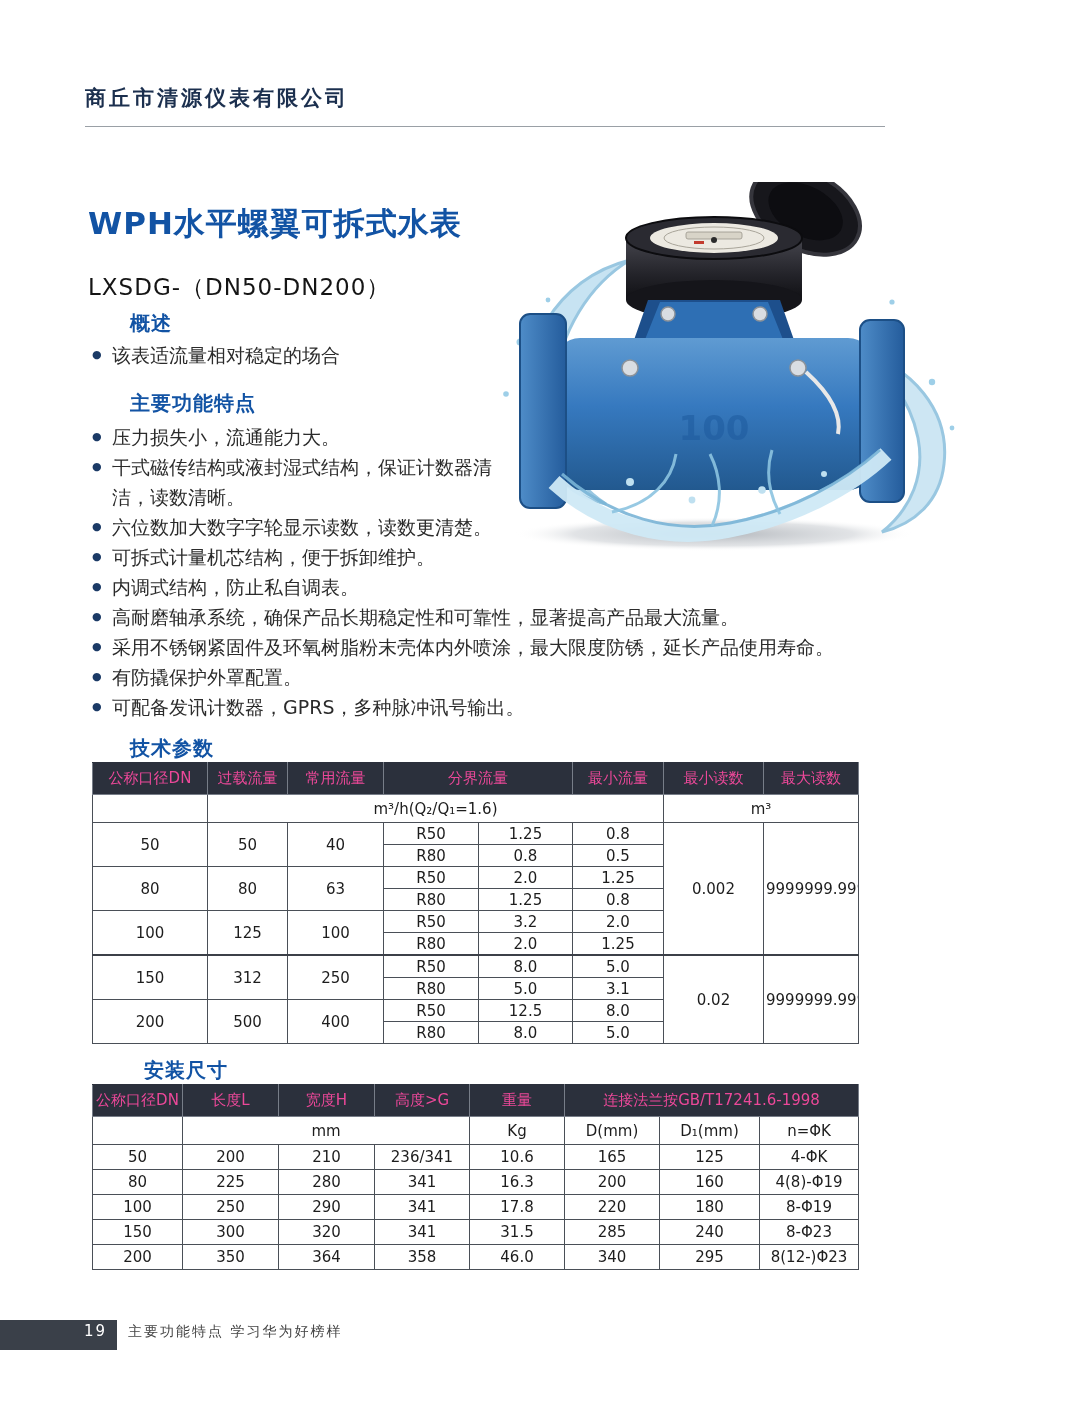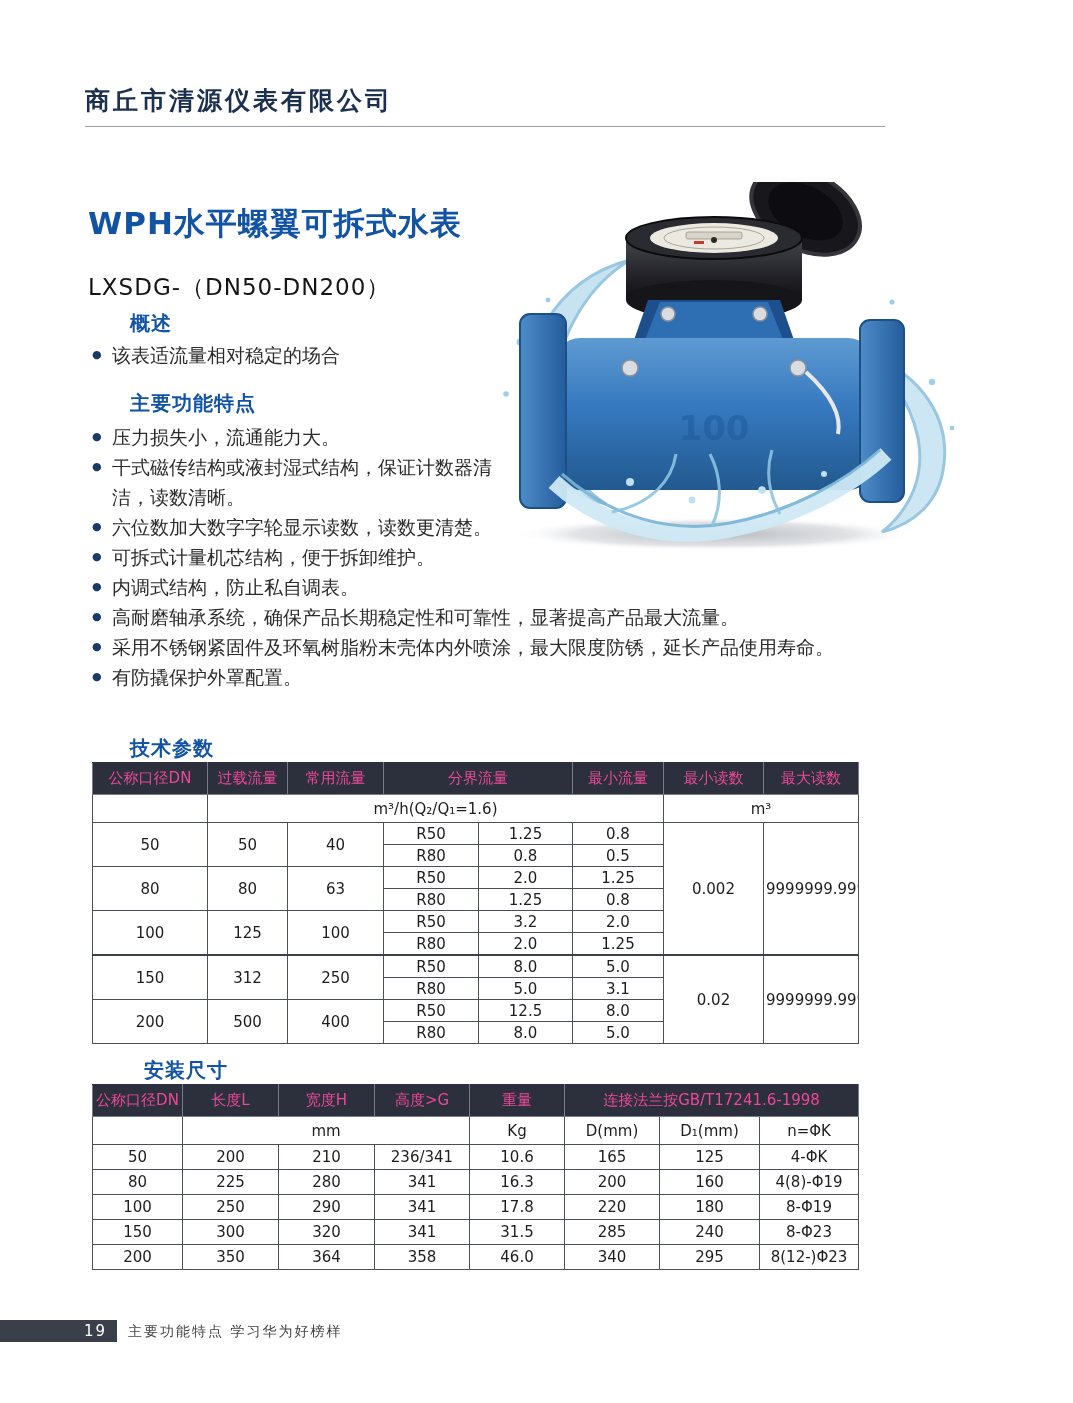--- a/index.html
+++ b/index.html
@@ -1,21 +1,21 @@
 <!DOCTYPE html>
 <html><head>
 <meta charset="utf-8">
 <style>
   html,body{margin:0;padding:0;background:#ffffff;}
   .page{
     position:relative; width:1073px; height:1403px; background:#ffffff;
     font-family:"DejaVu Sans","Liberation Sans",sans-serif; color:#2f2f2f; overflow:hidden;
   }
   
-  .company{position:absolute; left:85px; top:84px; font-size:25px; font-weight:bold;
+  .company{position:absolute; left:85px; top:84px; font-size:21px; font-weight:bold;
     color:#1b2f4e; letter-spacing:3px;}
   .header-rule{position:absolute; left:85px; top:126px; width:800px; height:1px; background:#9aa0a6;}
   
   .title{position:absolute; left:88px; top:203px; font-size:31px; font-weight:bold;
     color:#1253a4; letter-spacing:1px;}
   .subtitle{position:absolute; left:88px; top:272px; font-size:23px; color:#151515; letter-spacing:1px;}
   
   .product{position:absolute; left:462px; top:182px; width:505px; height:390px;}
   
   .sec-h{position:absolute; font-size:20px; font-weight:bold; color:#1253a4; letter-spacing:1px;margin-left:40px;}
@@ -38,21 +38,21 @@
     border-color:#777d88; border-top-color:#2b303c; height:31px;}
   table.spec td{font-size:15px; color:#1d1d1d;}
   .tech-table{left:92px; top:762px; width:766px;}
   .tech-table td{height:21px; line-height:20px;}
   .tech-table tr.sub td{height:27px;}
   .tech-table tr.sep td{border-top:2px solid #3c4048;}
   .install-table{left:92px; top:1084px; width:766px;}
   .install-table td{height:24px;}
   .install-table tr.sub td{height:27px;}
   
-  .footer-bar{position:absolute; left:0; top:1320px; width:117px; height:22px; background:#3a4049;
+  .footer-bar{position:absolute; left:0; top:1320px; width:117px; height:30px; background:#3a4049;
     color:#fff; font-size:15px; line-height:22px; text-align:right; padding-right:10px; box-sizing:border-box;
     letter-spacing:2px;}
   .footer-slogan{position:absolute; left:128px; top:1320px; height:22px; line-height:23px;
     font-size:14px; color:#454545; letter-spacing:2px;}
 </style>
 </head>
 <body>
 
 <div class="page">
 
@@ -145,20 +145,21 @@
   <div class="sec-h h-features">主要功能特点</div>
   <ul class="bullets features-list" id="features-list">
       <li>压力损失小，流通能力大。</li>
       <li class="narrow">干式磁传结构或液封湿式结构，保证计数器清洁，读数清晰。</li>
       <li>六位数加大数字字轮显示读数，读数更清楚。</li>
       <li>可拆式计量机芯结构，便于拆卸维护。</li>
       <li>内调式结构，防止私自调表。</li>
       <li>高耐磨轴承系统，确保产品长期稳定性和可靠性，显著提高产品最大流量。</li>
       <li>采用不锈钢紧固件及环氧树脂粉末壳体内外喷涂，最大限度防锈，延长产品使用寿命。</li>
       <li>有防撬保护外罩配置。</li>
+      <li>可配备发讯计数器，GPRS，多种脉冲讯号输出。</li>
     </ul>
 
   <div class="sec-h h-tech">技术参数</div>
   <table class="spec tech-table" id="tech-table">
       <colgroup>
         <col style="width: 115px;">
         <col style="width: 80px;">
         <col style="width: 96px;">
         <col style="width: 95px;">
         <col style="width: 94px;">

